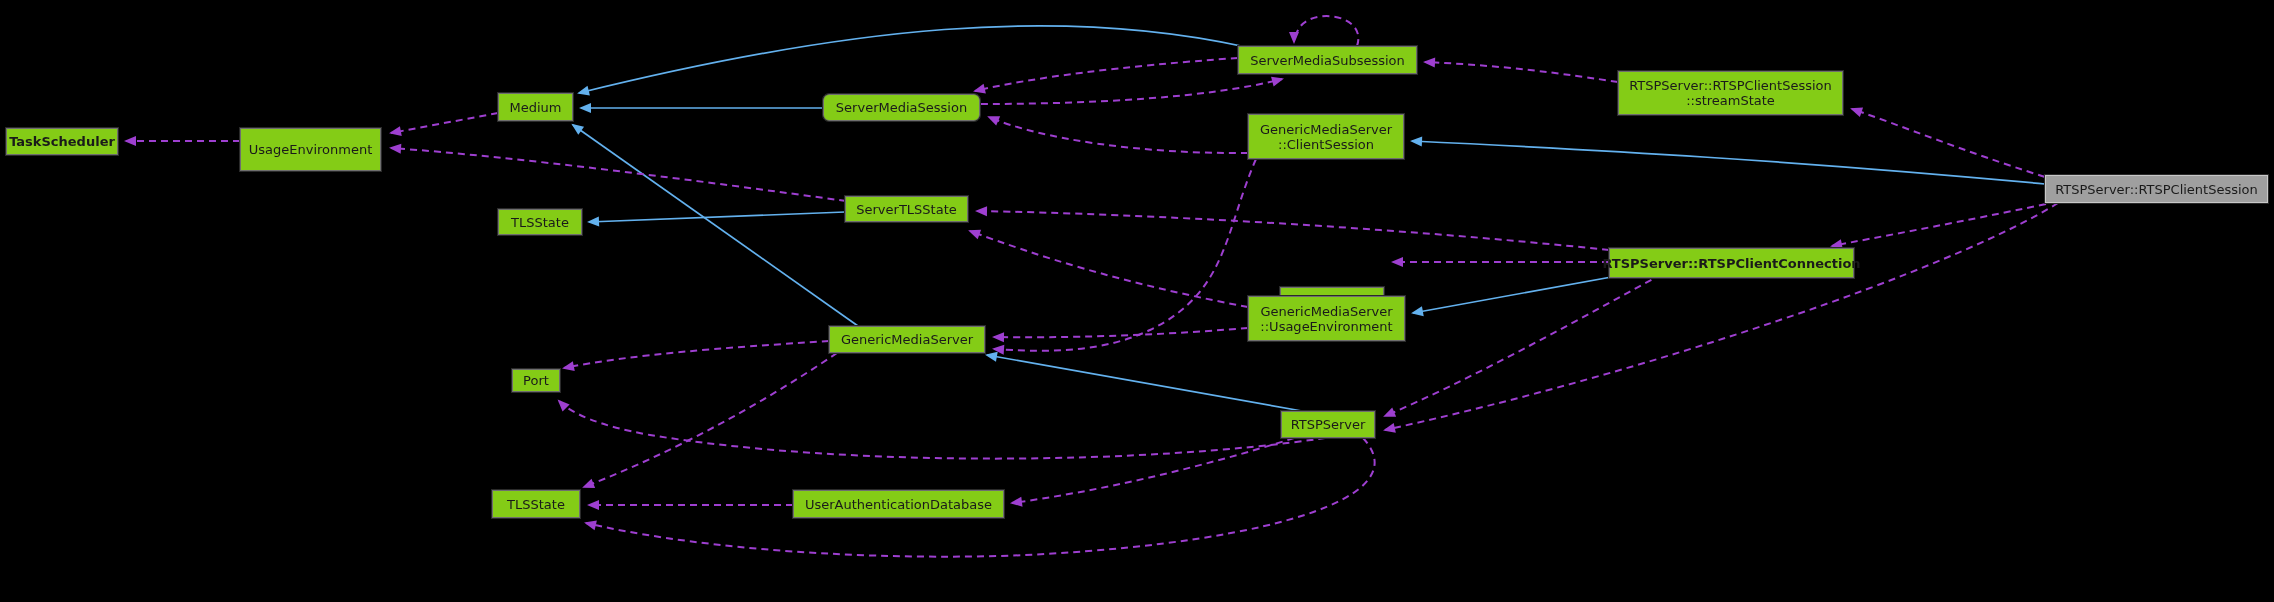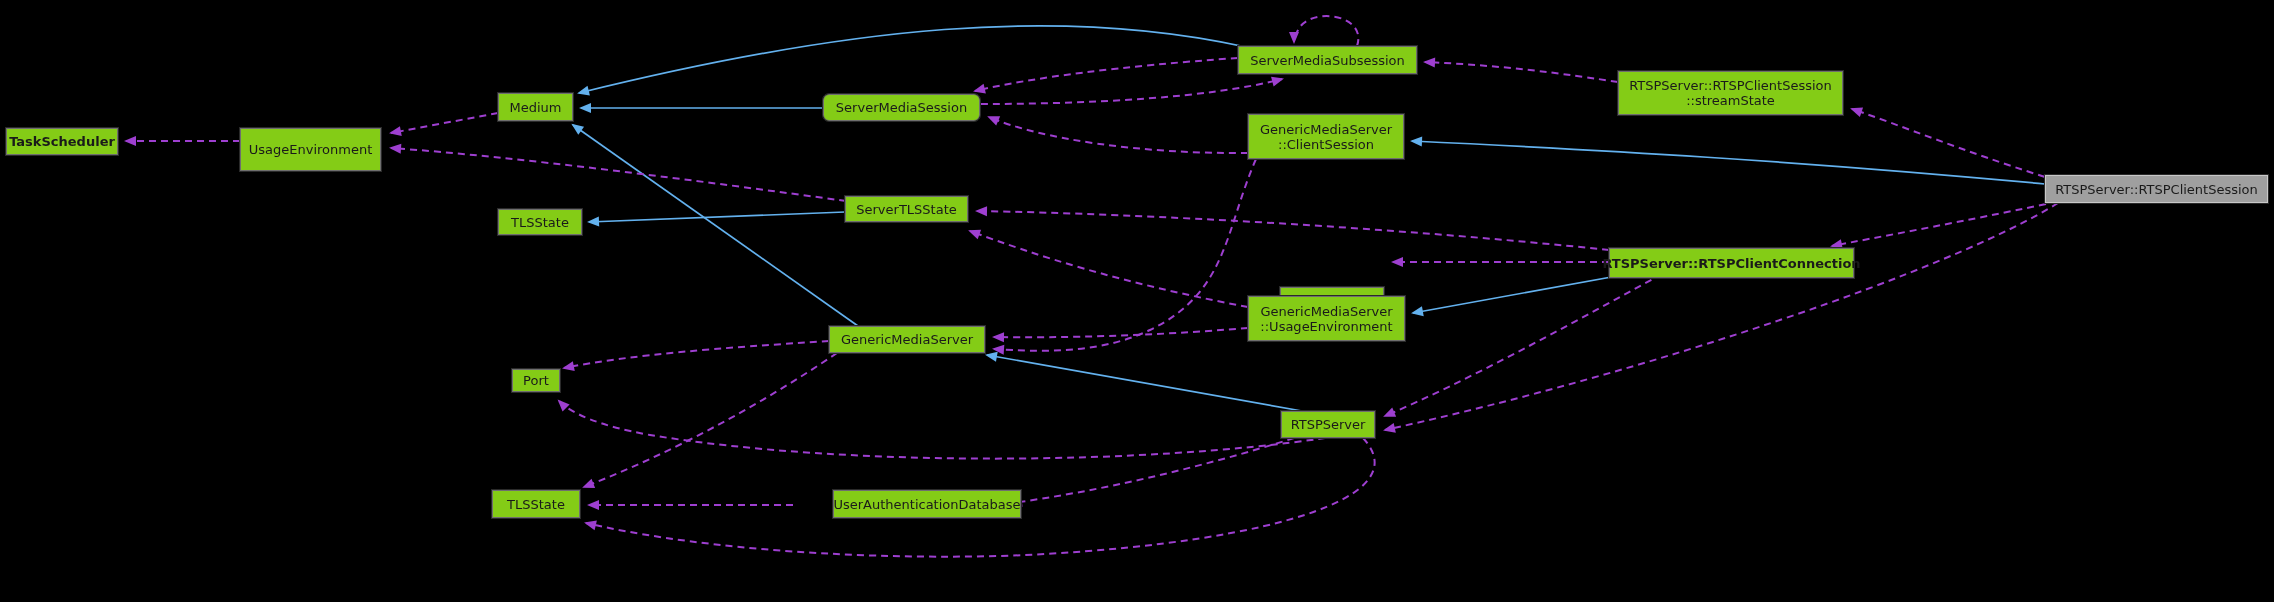--- a/index.html
+++ b/index.html
@@ -131,17 +131,17 @@
       </div>
       <div class="node" style="left: 512px; top: 369px; width: 48px; height: 23px; color: rgb(26, 26, 26);">
         <span>Port</span>
       </div>
       <div class="node" style="left: 1281px; top: 411px; width: 94px; height: 27px; color: rgb(26, 26, 26);">
         <span>RTSPServer</span>
       </div>
       <div class="node" style="left: 492px; top: 490px; width: 88px; height: 28px; color: rgb(26, 26, 26);">
         <span>TLSState</span>
       </div>
-      <div class="node" style="left: 793px; top: 490px; width: 188px; height: 28px; color: rgb(26, 26, 26); margin-left: 40px;">
+      <div class="node" style="left: 793px; top: 490px; width: 211px; height: 28px; color: rgb(26, 26, 26);">
         <span>UserAuthenticationDatabase</span>
       </div>
     </div>
 </div>
 
 </body></html>

